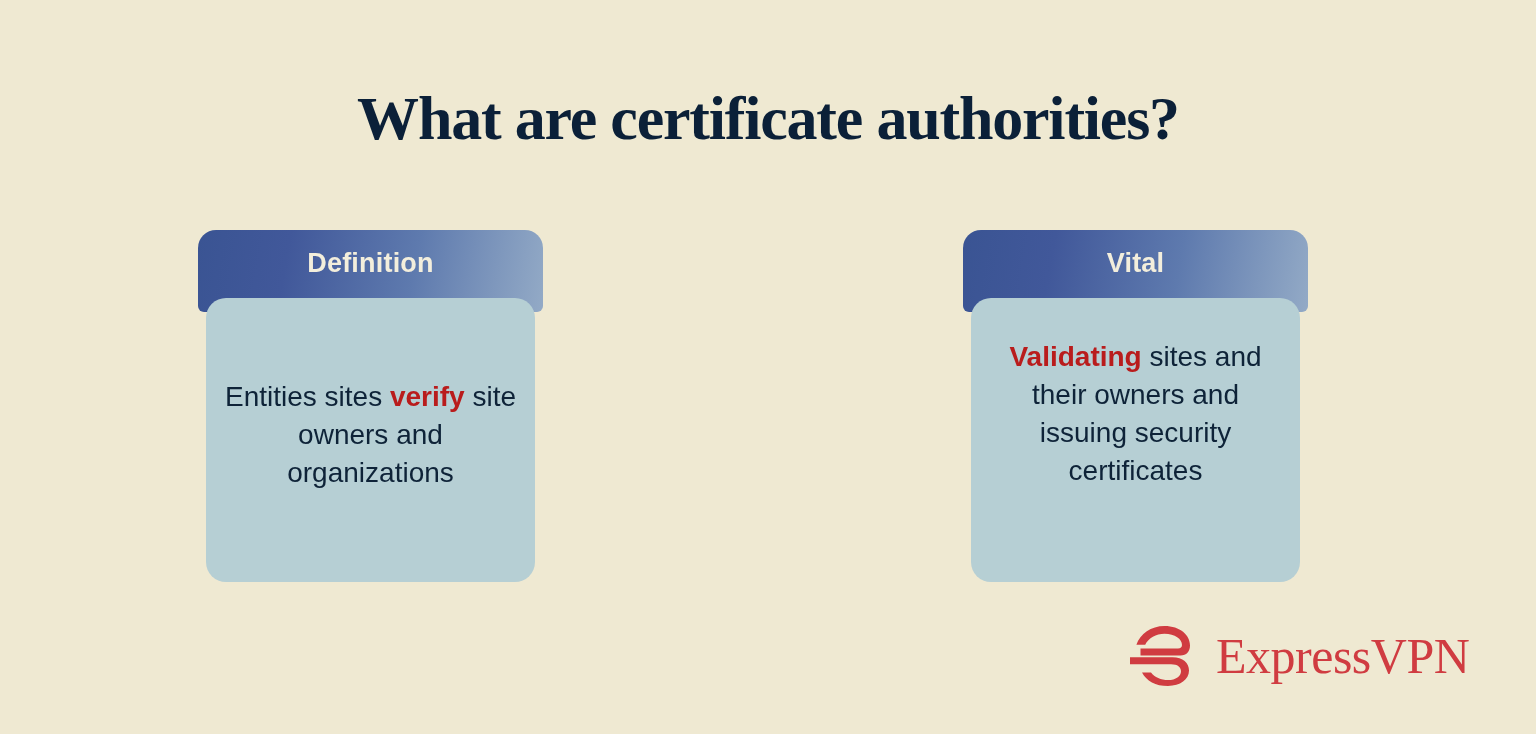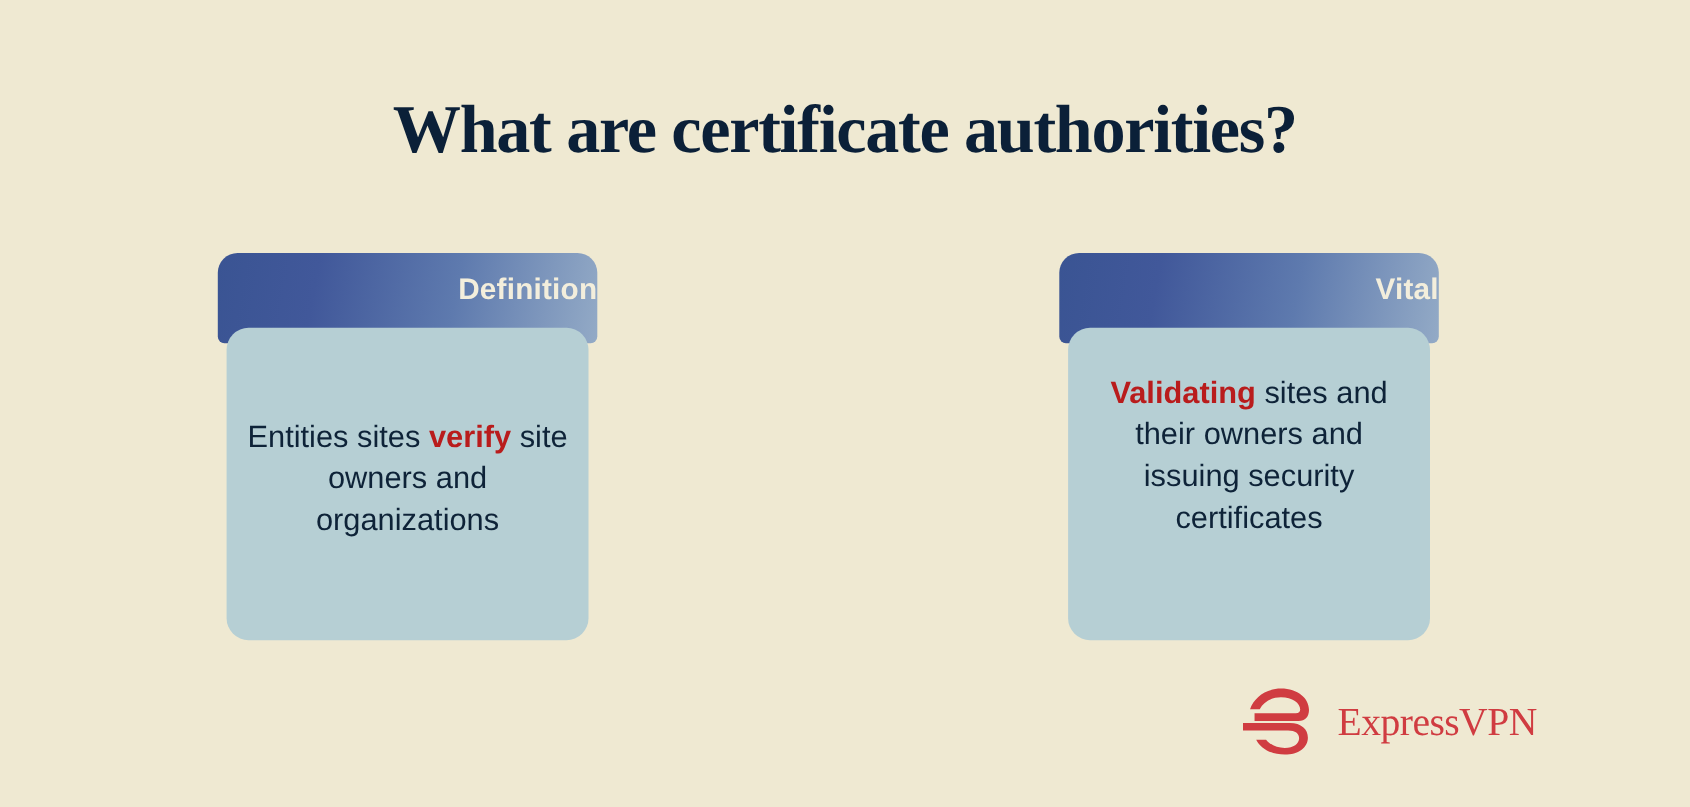--- a/index.html
+++ b/index.html
@@ -63,21 +63,21 @@
     border-radius: 18px 18px 6px 6px;
     background: linear-gradient(100deg, #3A5493 0%, #41589A 26%, #5E7AAE 62%, #93AAC6 100%);
     box-sizing: border-box;
   }
 
   .card-header-label {
     position: absolute;
     left: 0;
     right: 0;
     top: 18px;
-    text-align: right;
+    text-align: center;
     font-size: 27px;
     font-weight: bold;
     color: #F3EEDC;
     letter-spacing: 0.2px;
   }
 
   .card-body {
     position: absolute;
     left: 8px;
     top: 68px;
@@ -126,21 +126,21 @@
 
   .logo-mark {
     width: 72px;
     height: 64px;
     margin-right: 16px;
     flex: none;
   }
 
   .logo-wordmark {
     font-family: "Liberation Serif", "DejaVu Serif", serif;
-    font-size: 36px;
+    font-size: 50px;
     color: #D03C41;
     letter-spacing: -0.5px;
     line-height: 1;
     white-space: nowrap;
   }
 </style>
 </head>
 <body>
 
 <div class="infographic">

